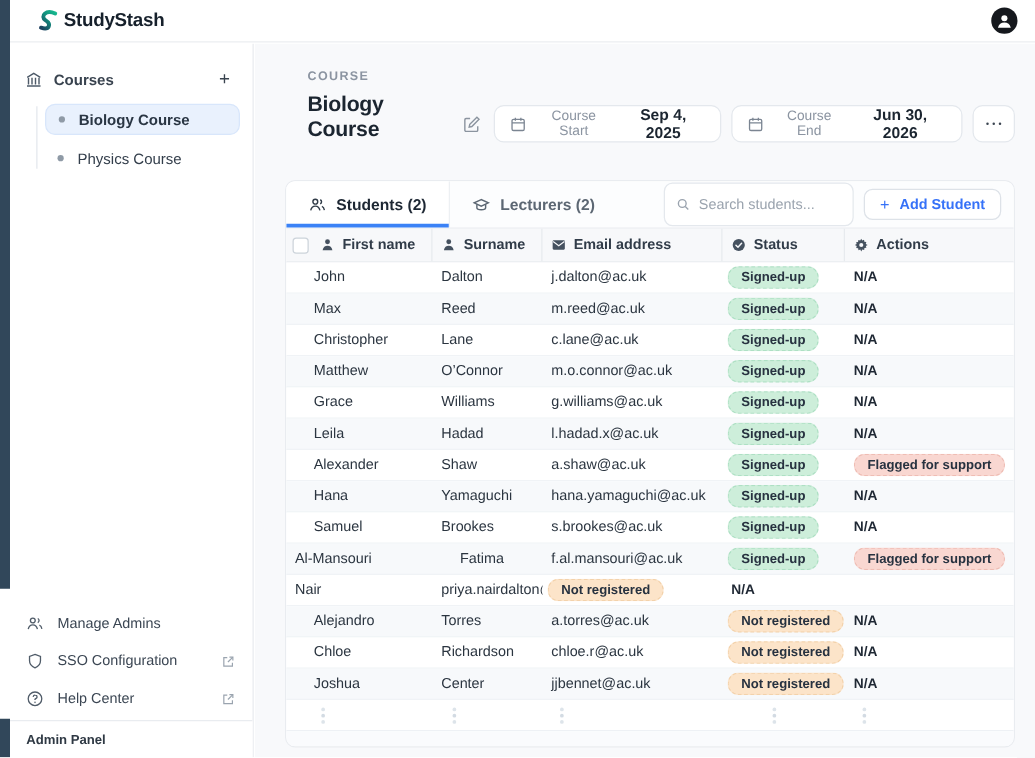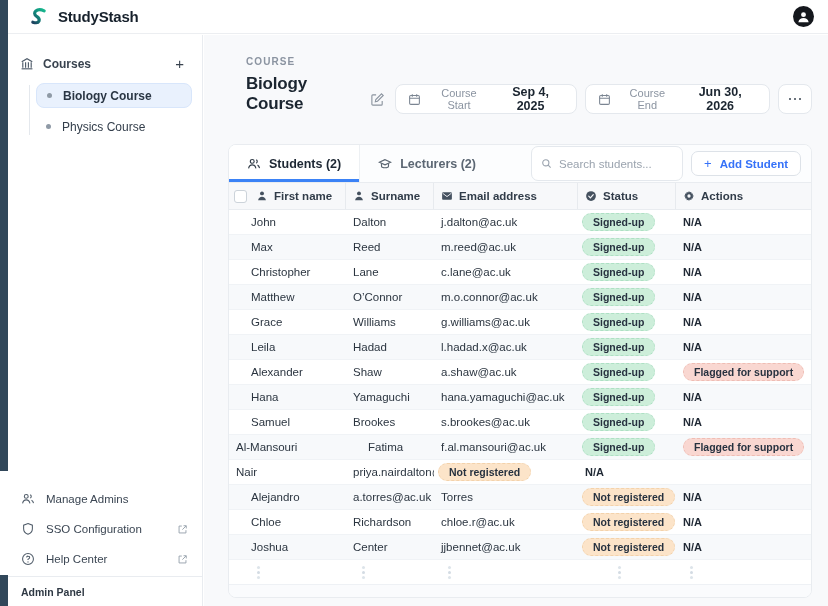--- a/index.html
+++ b/index.html
@@ -10,21 +10,21 @@
   
   .rail { position:absolute; left:0; top:0; width:8px; height:606px; background:#fff; z-index:30; }
   .rail-seg { position:absolute; left:0; width:8px; background:#31475a; }
   .rail-top { top:0; height:471px; }
   .rail-bottom { top:575px; height:31px; }
 
   
   .topbar { position:absolute; left:8px; top:0; width:820px; height:34px; background:#fff;
             border-bottom:1px solid #eceef1; display:flex; align-items:center; justify-content:space-between;
             padding:0 14px 0 20px; z-index:20; }
-  .logo { display:flex; align-items:center; gap:9px; }
+  .logo { display:flex; align-items:center; gap:2px; }
   .logo svg { width:21px; height:21px; }
   .logo-text { font-size:15px; font-weight:700; color:#16202b; letter-spacing:-0.2px; }
   .avatar { width:21px; height:21px; border-radius:50%; background:#15181d; position:relative; overflow:hidden; cursor:pointer; }
   .avatar svg { position:absolute; left:3px; top:3px; width:15px; height:15px; }
 
   
   .sidebar { position:absolute; left:8px; top:35px; width:195px; height:571px; background:#fff;
              border-right:1px solid #e9ecf0; }
   .courses-head { display:flex; align-items:center; gap:9px; padding:21px 16px 0 12px; color:#39434f; }
   .courses-head .cicon { width:14px; height:14px; color:#4d5a68; flex:0 0 auto; display:flex; }
@@ -460,22 +460,22 @@
     <div class="td c2">Nair</div>
     <div class="td c3">priya.nairdalton@ac.uk</div>
     <div class="td c4">
               <span class="badge" style="background: rgb(252, 228, 201); border-color: rgb(243, 210, 171);">Not registered</span>
             </div>
     <div class="td c5">N/A</div>
   </div>
 
   <div class="trow grid-row alt">
     <div class="td c1">Alejandro</div>
+    <div class="td c2">Torres</div>
     <div class="td c3">a.torres@ac.uk</div>
-    <div class="td c2">Torres</div>
     <div class="td c4">
               <span class="badge" style="background: rgb(252, 228, 201); border-color: rgb(243, 210, 171);">Not registered</span>
             </div>
     <div class="td c5">N/A</div>
   </div>
 
   <div class="trow grid-row">
     <div class="td c1">Chloe</div>
     <div class="td c2">Richardson</div>
     <div class="td c3">chloe.r@ac.uk</div>

